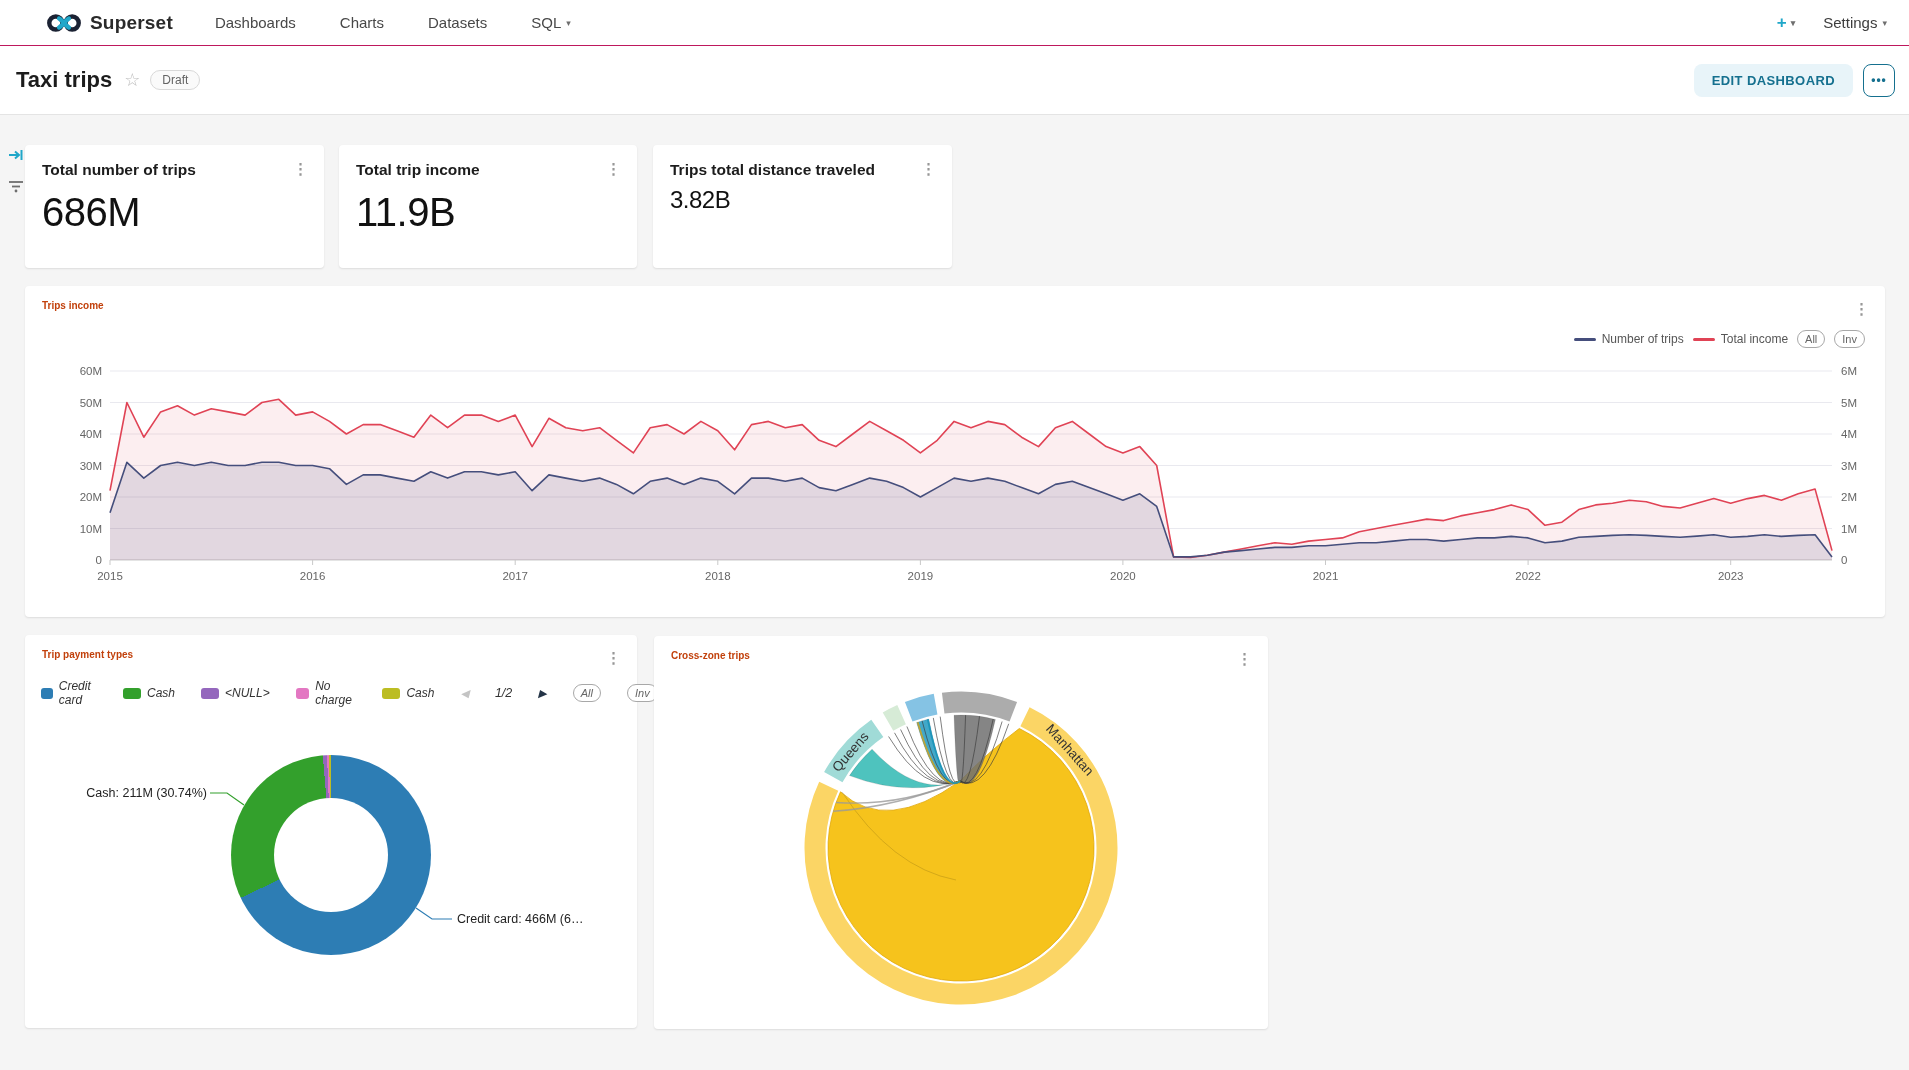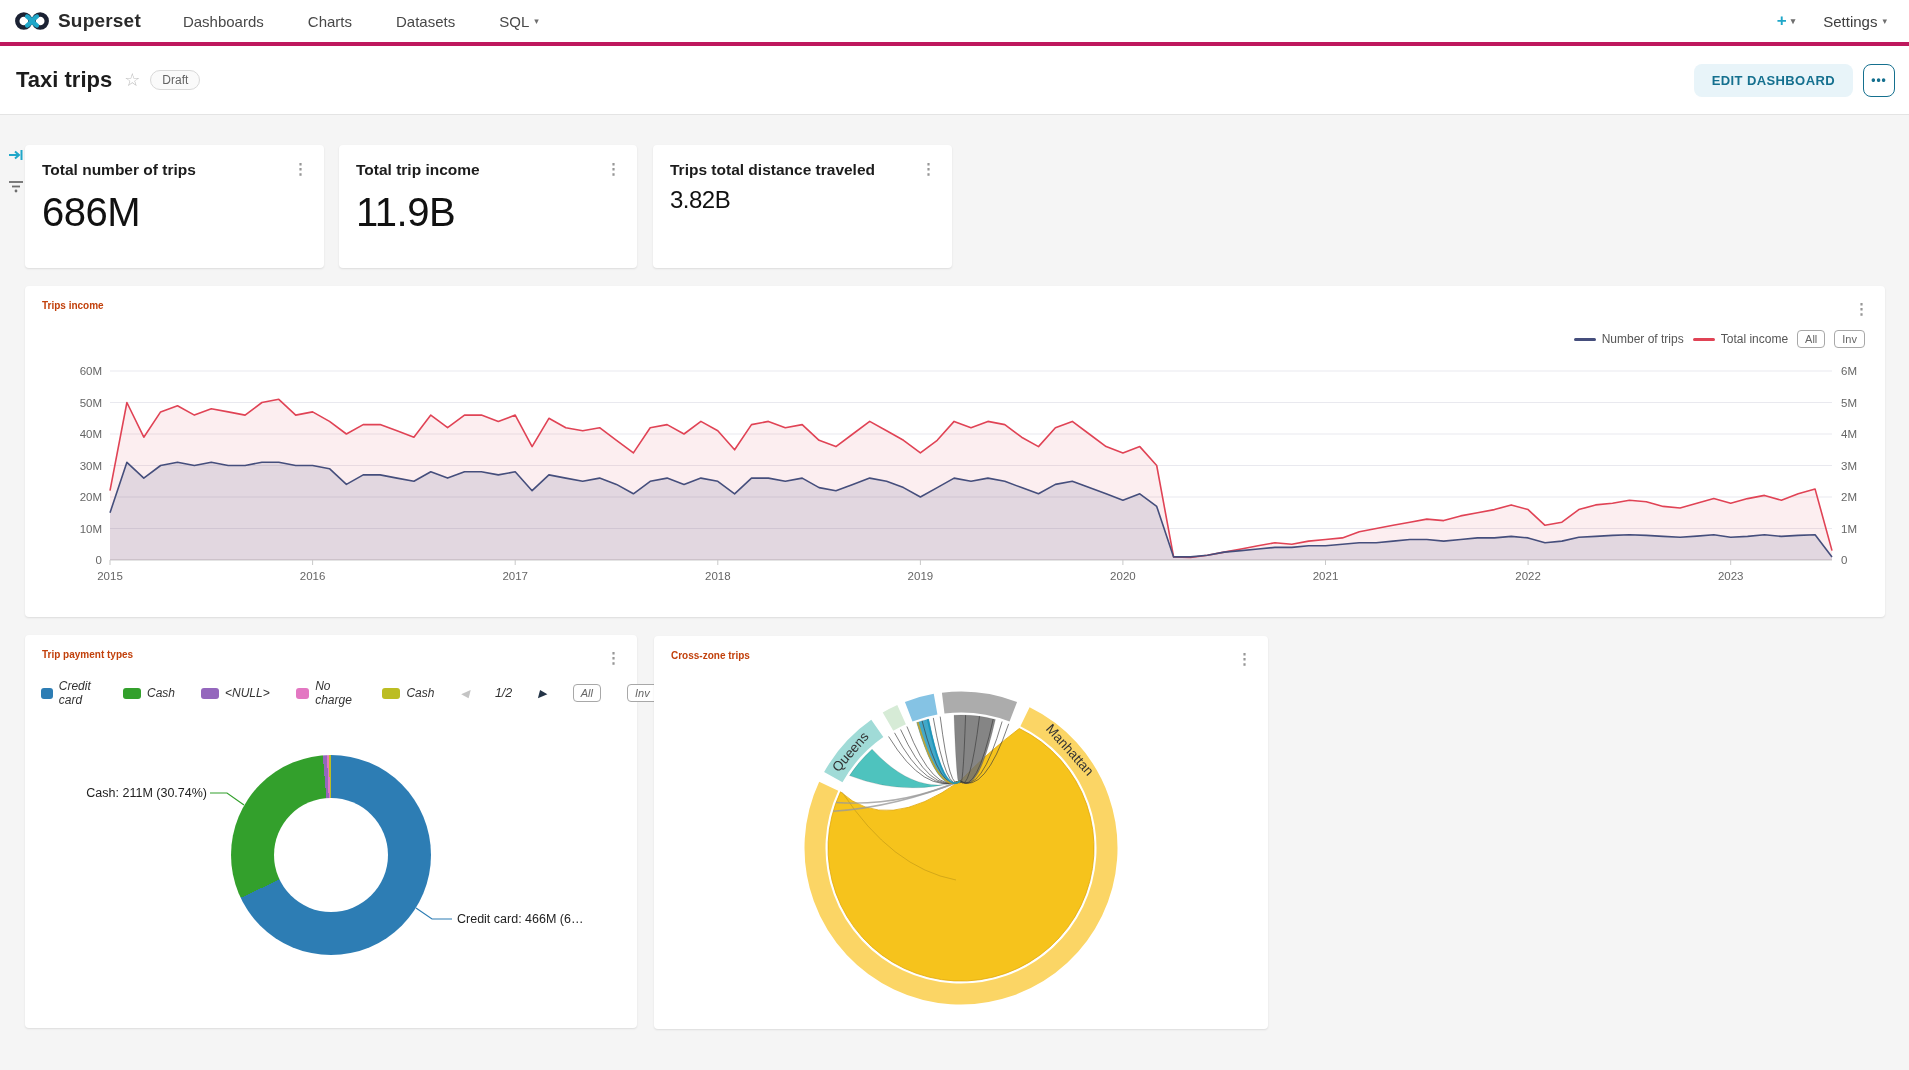--- a/index.html
+++ b/index.html
@@ -2,21 +2,21 @@
 <html><head>
 <meta charset="utf-8">
 <style>
   html,body{margin:0;padding:0;}
   body{width:1909px;height:1070px;overflow:hidden;background:#f5f5f5;
        font-family:"Liberation Sans",sans-serif;color:#333;}
   .page{position:relative;width:1909px;height:1070px;}
 
   
   .navbar{position:absolute;left:0;top:0;width:100%;height:46px;background:#fff;
-          border-bottom:4px solid #be185d;display:flex;align-items:center;box-sizing:border-box;}
+          border-bottom:1px solid #be185d;display:flex;align-items:center;box-sizing:border-box;padding-left:32px;}
   .brand{display:flex;align-items:center;gap:8px;margin-left:14px;}
   .brand-name{font-size:19px;font-weight:700;color:#2a2a2a;letter-spacing:.2px;}
   .nav-items{display:flex;align-items:center;margin-left:42px;gap:44px;}
   .nav-item{font-size:15px;color:#484848;cursor:pointer;display:flex;align-items:center;gap:5px;}
   .caret{font-size:9px;color:#6e6e6e;}
   .nav-right{margin-left:auto;margin-right:22px;display:flex;align-items:center;gap:28px;}
   .nav-plus{color:#20A7C9;font-size:17px;font-weight:700;display:flex;align-items:center;gap:4px;}
   .nav-settings{font-size:15px;color:#3d3d3d;display:flex;align-items:center;gap:5px;}
 
   
@@ -44,21 +44,21 @@
   .kebab{color:#979797;font-size:15px;font-weight:700;cursor:pointer;line-height:1;padding:1px 4px;}
   .big-value{font-size:40px;font-weight:500;color:#111;margin:10px 0 0 17px;letter-spacing:-.5px;}
   .big-value.sm{font-size:24px;margin-top:6px;}
   .panel-title{font-size:10px;font-weight:700;color:#c2410c;text-align:right;}
 
   
   .ti-legend{position:absolute;right:20px;top:44px;display:flex;align-items:center;gap:9px;
              font-size:12px;color:#565656;}
   .ti-swatch{width:22px;height:3px;border-radius:2px;display:inline-block;}
   .legend-item{display:flex;align-items:center;gap:6px;cursor:pointer;}
-  .pill-btn{border:1px solid #a8a8a8;border-radius:4px;color:#666;font-size:11px;
+  .pill-btn{border:1px solid #a8a8a8;border-radius:9px;color:#666;font-size:11px;
             padding:0 7px;line-height:16px;background:#fff;cursor:pointer;}
   svg text{font-family:"Liberation Sans",sans-serif;}
 
   
   .pt-legend{position:absolute;left:16px;top:44px;display:flex;align-items:center;gap:26px;
              font-size:12px;color:#333;font-style:italic;}
   .pt-chip{width:18px;height:11px;border-radius:3px;display:inline-block;}
   .pg-prev{color:#c4c4c4;font-size:11px;cursor:pointer;}
   .pg-next{color:#243447;font-size:11px;cursor:pointer;}
   .pg-label{font-size:12.5px;color:#333;}

